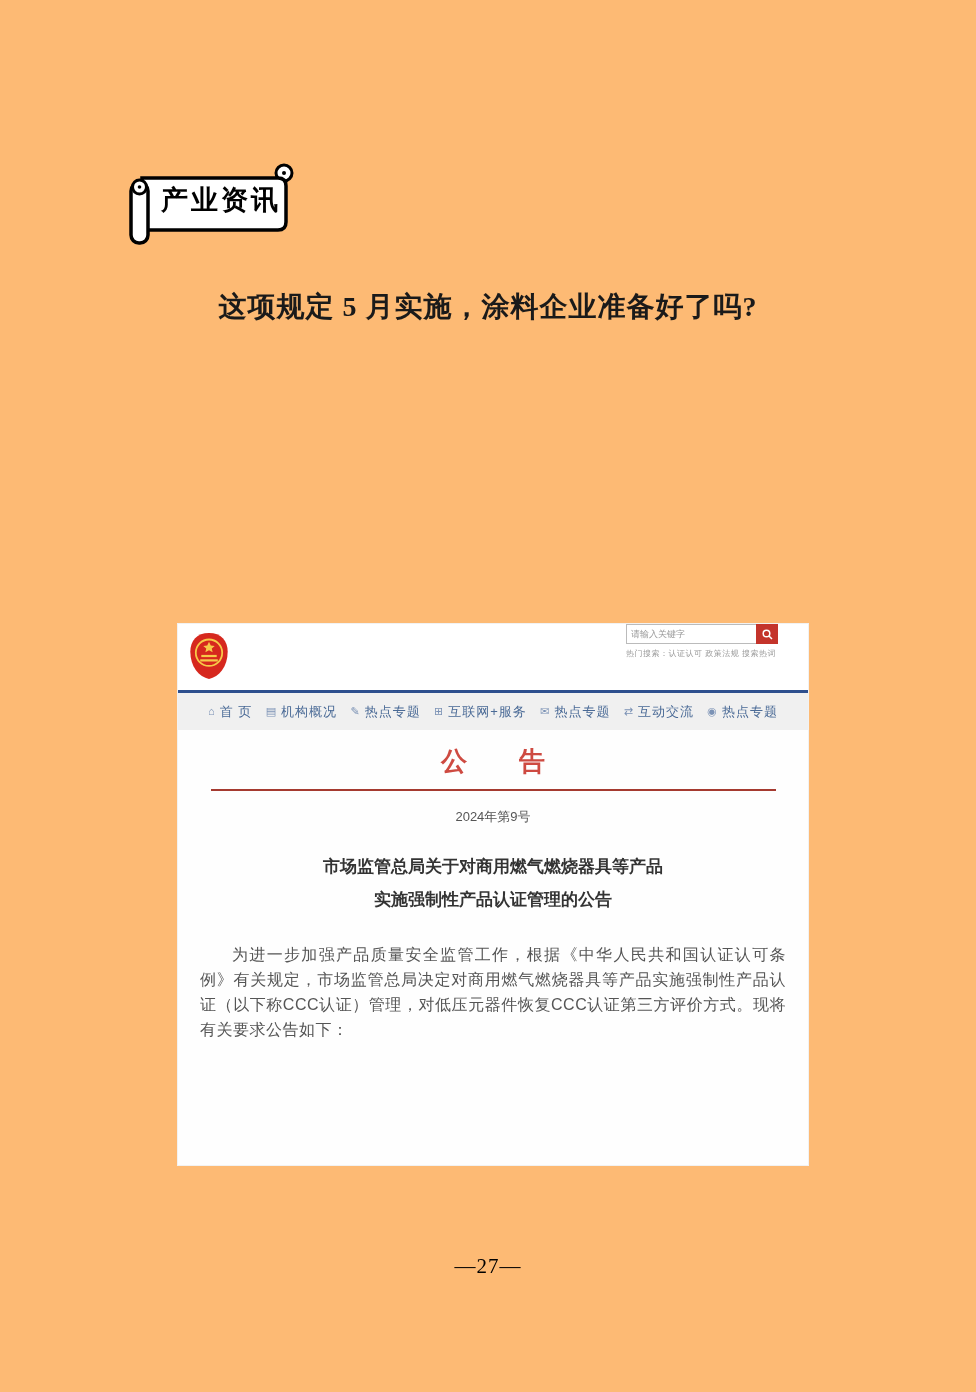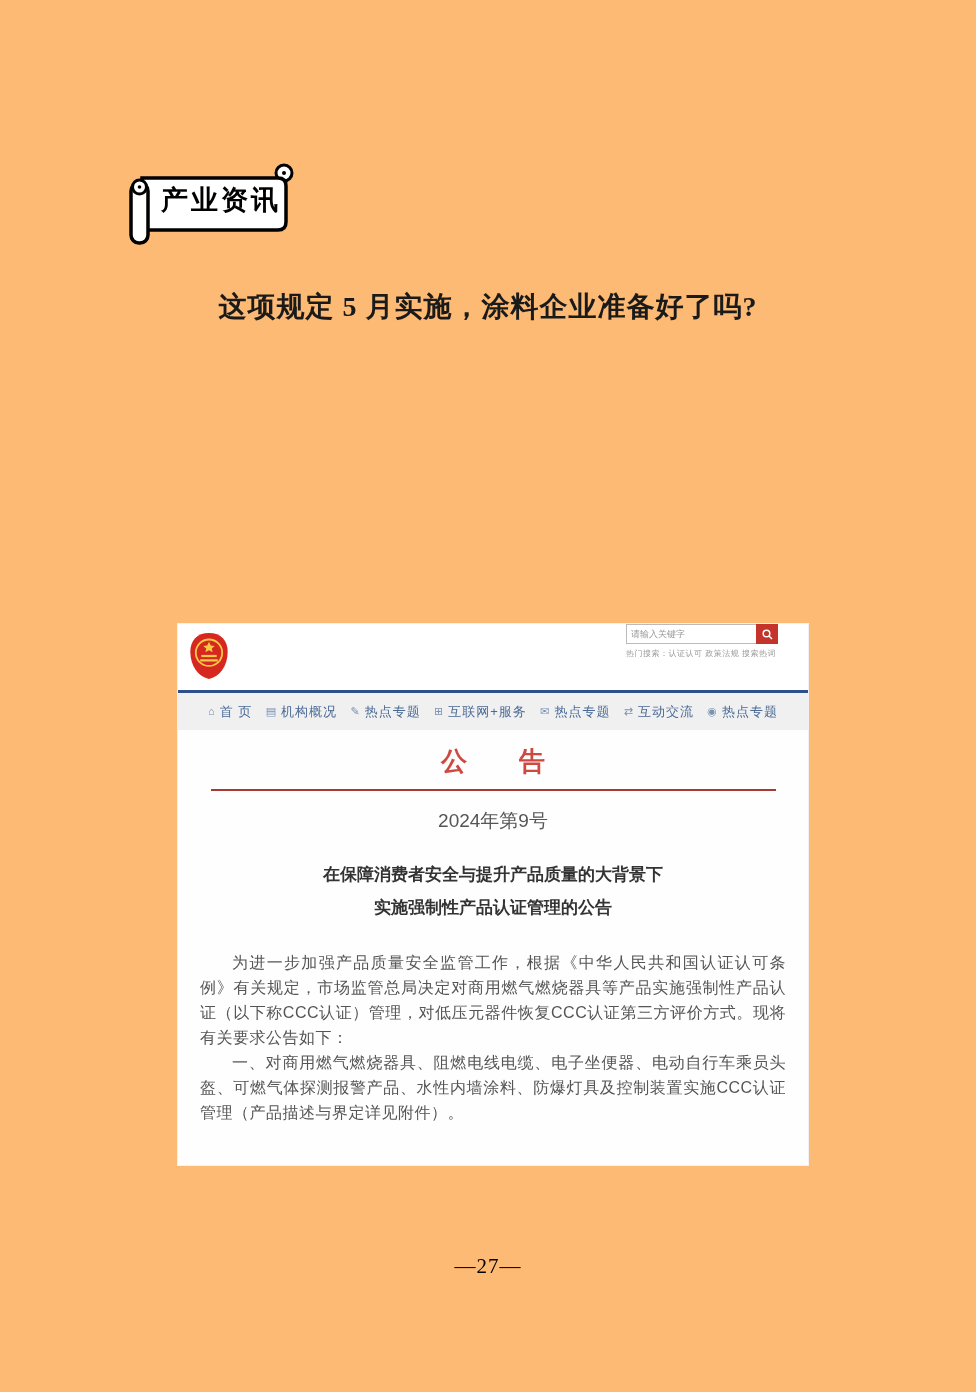--- a/index.html
+++ b/index.html
@@ -64,21 +64,21 @@
   }
   .nav-item{display:flex; align-items:center; gap:5px; cursor:pointer;}
   .nav-ico{font-size:11px; color:#7b92b5; line-height:1;}
   .nav-label{font-size:13px; color:var(--nav-text-blue); letter-spacing:1px;}
 
   .shot-body{text-align:center;}
   .agency{margin-top:24px; font-size:26px; font-weight:bold; color:var(--notice-red); letter-spacing:3px;}
   .gonggao{margin-top:14px; font-size:26px; font-weight:bold; color:var(--notice-red);}
   .pubtime{margin-top:22px; font-size:11px; color:#cb7164;}
   .redline{margin:10px auto 0; width:565px; border:none; border-top:2px solid #a53a30;}
-  .docno{margin-top:17px; font-size:19px; color:#555;}
+  .docno{margin-top:17px; font-size:13px; color:#555;}
   .notice-title{margin-top:24px; font-size:17px; font-weight:bold; color:#333; line-height:33px;}
   .notice-body{
     margin:26px 22px 0; text-align:justify; font-size:16px; color:var(--body-gray);
     line-height:25px; letter-spacing:.5px;
   }
   .notice-body p{margin:0; text-indent:2em;}
 
   .page-number{
     position:absolute; left:0; top:1254px; width:100%; text-align:center;
     font-size:21px; color:#000; letter-spacing:1px;
@@ -158,25 +158,24 @@
         <span class="nav-ico">◉</span>
         <span class="nav-label">热点专题</span>
       </div>
     </div>
 
     <div class="shot-body">
       <div class="gonggao">公　　告</div>
       <hr class="redline">
       <div class="docno">2024年第9号</div>
       <div class="notice-title">
-        <div>在保障消费者安全与提升产品质量的大背景下</div>
+        <div>市场监管总局关于对商用燃气燃烧器具等产品</div>
         <div>实施强制性产品认证管理的公告</div>
       </div>
       <div class="notice-body">
         <p>为进一步加强产品质量安全监管工作，根据《中华人民共和国认证认可条例》有关规定，市场监管总局决定对商用燃气燃烧器具等产品实施强制性产品认证（以下称CCC认证）管理，对低压元器件恢复CCC认证第三方评价方式。现将有关要求公告如下：</p>
-        <p>一、对商用燃气燃烧器具、阻燃电线电缆、电子坐便器、电动自行车乘员头盔、可燃气体探测报警产品、水性内墙涂料、防爆灯具及控制装置实施CCC认证管理（产品描述与界定详见附件）。</p>
       </div>
     </div>
   </div>
 
   <div class="page-number">—27—</div>
 
 </div>
 
 </body></html>

